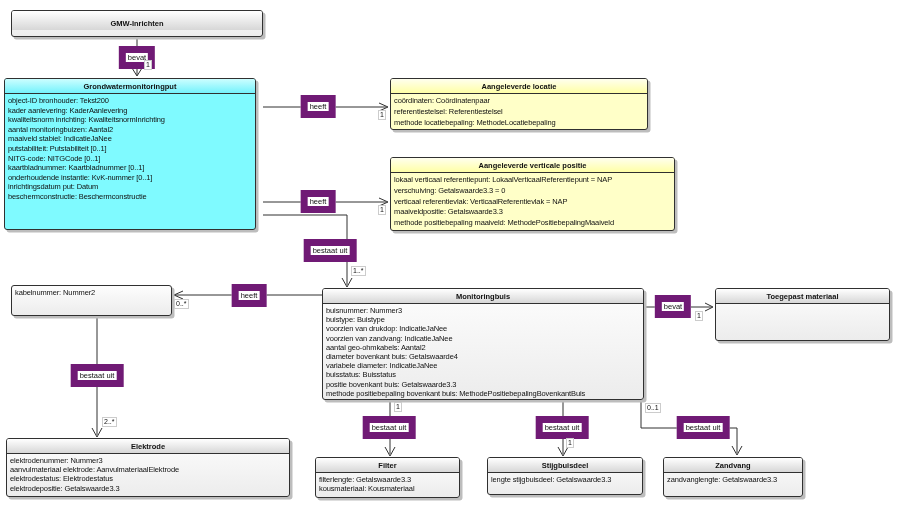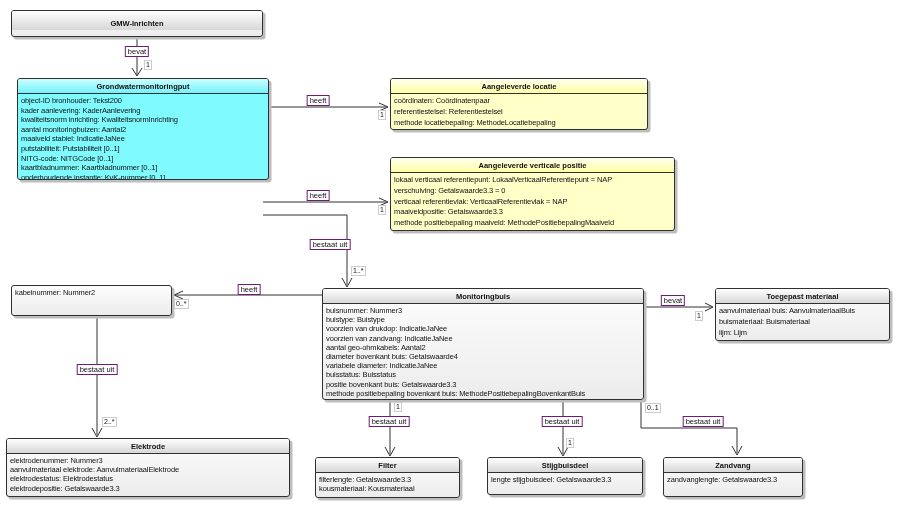--- a/index.html
+++ b/index.html
@@ -28,21 +28,21 @@
   .lh92 .attr-line{line-height:9.2px;}
   .lh108 .attr-line{line-height:10.8px;}
   .gray{background:linear-gradient(to bottom,#fdfdfd,#ececec);}
   .gray .title{background:linear-gradient(to bottom,#ffffff,#d7d7d7);}
   .cyan{background:#7ffaff;}
   .cyan .title{background:linear-gradient(to bottom,#ccfeff,#74f2fc);}
   .yellow{background:#ffffc8;}
   .yellow .title{background:linear-gradient(to bottom,#ffffee,#ffffa6);text-align:center;}
   .edge-label{
     position:absolute;font-size:7.5px;line-height:9px;
-    background:#ffffff;border:1px solid #701a75;padding:0 2px;
+    background:#ffffff;border:7px solid #701a75;padding:0 2px;
     transform:translateX(-50%);white-space:nowrap;color:#111;
   }
   .mult{
     position:absolute;font-size:7px;line-height:8px;
     background:#ffffff;border:1px solid #cccccc;padding:0 1px;
     white-space:nowrap;color:#111;
   }
 </style>
 </head>
 <body>
@@ -89,21 +89,21 @@
     <g>
       <path d="M641,400 V428 H737 V453"></path>
         <polyline points="732,446 737,455 742,446"></polyline>
     </g>
   </svg>
 
   <div class="cls gray single" style="left:11px;top:10px;width:252px;height:27px">
     <div class="title">GMW-Inrichten</div>
   </div>
 
-  <div class="cls cyan" style="left:17px;top:78px;width:252px;height:102px">
+  <div class="cls cyan" style="left:4px;top:78px;width:252px;height:152px">
     <div class="title">Grondwatermonitoringput</div>
     <div class="attrs lh96">
         <div class="attr-line">object-ID bronhouder: Tekst200</div>
         <div class="attr-line">kader aanlevering: KaderAanlevering</div>
         <div class="attr-line">kwaliteitsnorm inrichting: KwaliteitsnormInrichting</div>
         <div class="attr-line">aantal monitoringbuizen: Aantal2</div>
         <div class="attr-line">maaiveld stabiel: IndicatieJaNee</div>
         <div class="attr-line">putstabiliteit: Putstabiliteit [0..1]</div>
         <div class="attr-line">NITG-code: NITGCode [0..1]</div>
         <div class="attr-line">kaartbladnummer: Kaartbladnummer [0..1]</div>
@@ -150,25 +150,20 @@
         <div class="attr-line">diameter bovenkant buis: Getalswaarde4</div>
         <div class="attr-line">variabele diameter: IndicatieJaNee</div>
         <div class="attr-line">buisstatus: Buisstatus</div>
         <div class="attr-line">positie bovenkant buis: Getalswaarde3.3</div>
         <div class="attr-line">methode positiebepaling bovenkant buis: MethodePositiebepalingBovenkantBuis</div>
       </div>
   </div>
 
   <div class="cls gray" style="left:715px;top:288px;width:175px;height:53px">
     <div class="title">Toegepast materiaal</div>
-    <div class="attrs lh108">
-        <div class="attr-line">aanvulmateriaal buis: AanvulmateriaalBuis</div>
-        <div class="attr-line">buismateriaal: Buismateriaal</div>
-        <div class="attr-line">lijm: Lijm</div>
-      </div>
   </div>
 
   <div class="cls gray" style="left:6px;top:438px;width:284px;height:59px">
     <div class="title">Elektrode</div>
     <div class="attrs lh92">
         <div class="attr-line">elektrodenummer: Nummer3</div>
         <div class="attr-line">aanvulmateriaal elektrode: AanvulmateriaalElektrode</div>
         <div class="attr-line">elektrodestatus: Elektrodestatus</div>
         <div class="attr-line">elektrodepositie: Getalswaarde3.3</div>
       </div>

